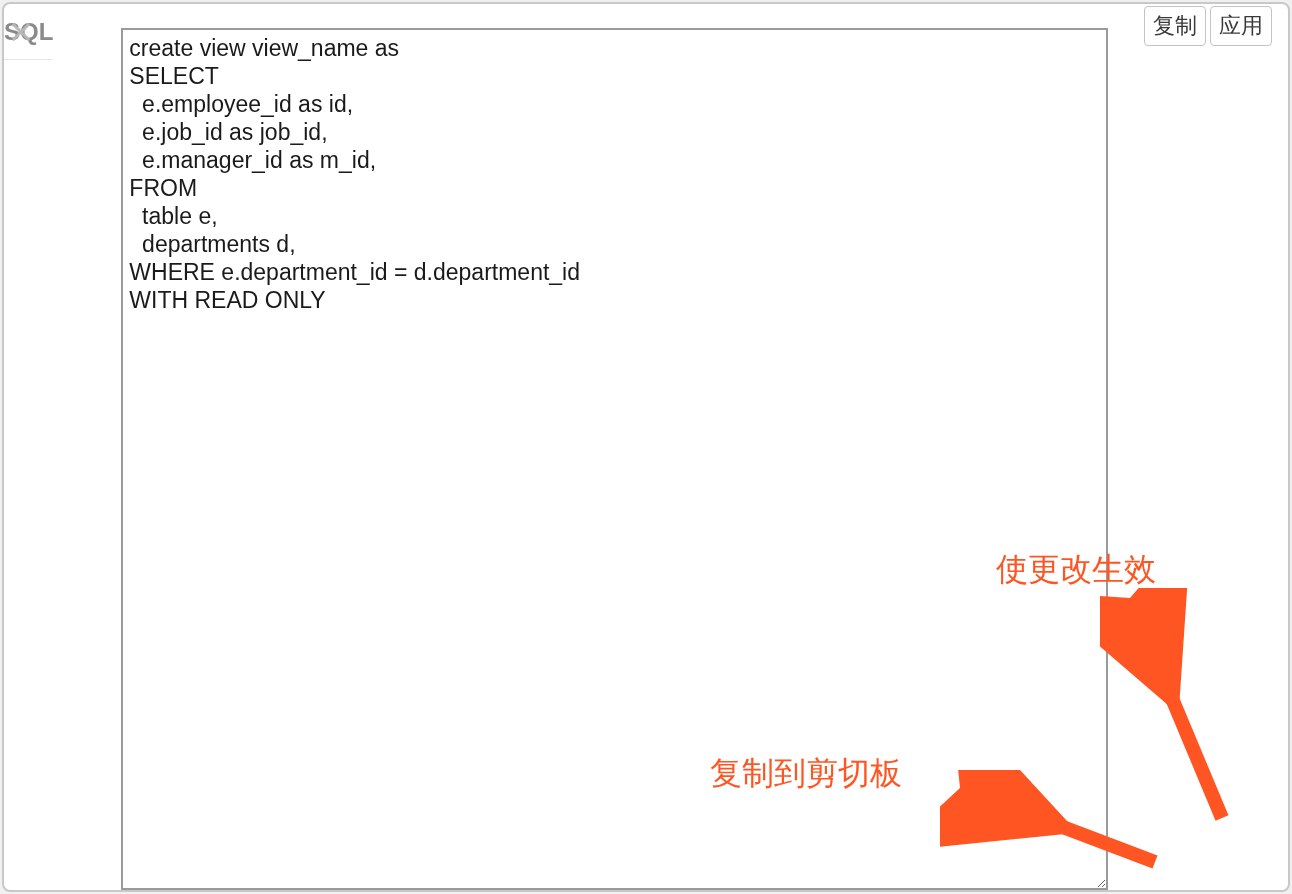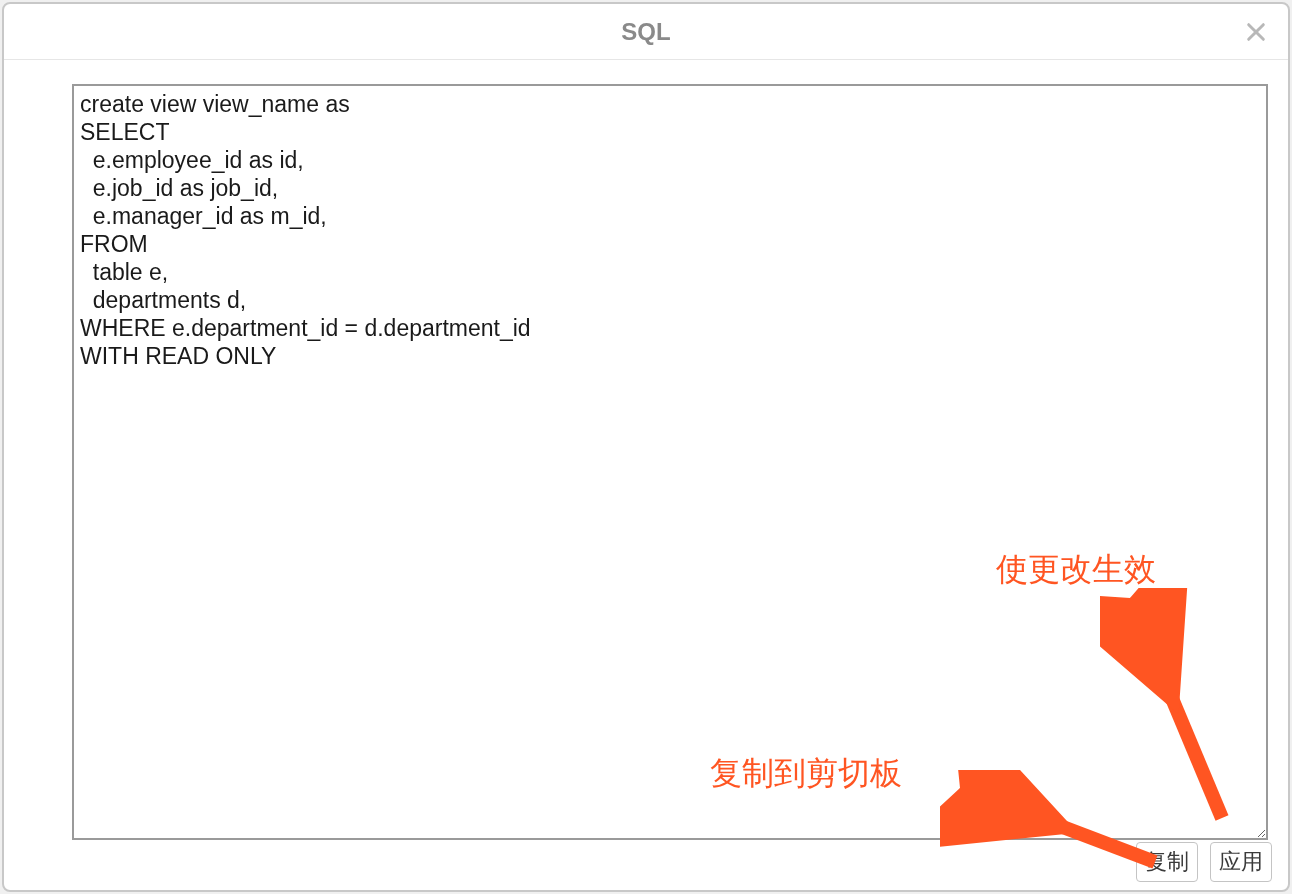--- a/index.html
+++ b/index.html
@@ -18,21 +18,21 @@
     .dialog {
       position: absolute;
       top: 2px;
       left: 2px;
       right: 2px;
       bottom: 2px;
       background: #ffffff;
       border: 2px solid #c8c8c8;
       border-radius: 8px;
       display: flex;
-      flex-direction: column;
+      flex-direction: row;
     }
     .dialog-header {
       height: 56px;
       border-bottom: 1px solid #e6e6e6;
       display: flex;
       align-items: center;
       justify-content: center;
       position: relative;
     }
     .dialog-title {
@@ -81,21 +81,21 @@
       white-space: pre;
       overflow: auto;
       outline: none;
     }
     .dialog-footer {
       height: 50px;
       display: flex;
       align-items: center;
       justify-content: flex-end;
       padding: 0 16px 6px 16px;
-      gap: 12px;
+      gap: 4px;
     }
     .footer-button {
       font-size: 22px;
       color: #3a3a3a;
       background: #ffffff;
       border: 1px solid #c4c4c4;
       border-radius: 4px;
       padding: 4px 8px;
       cursor: pointer;
       font-family: inherit;

